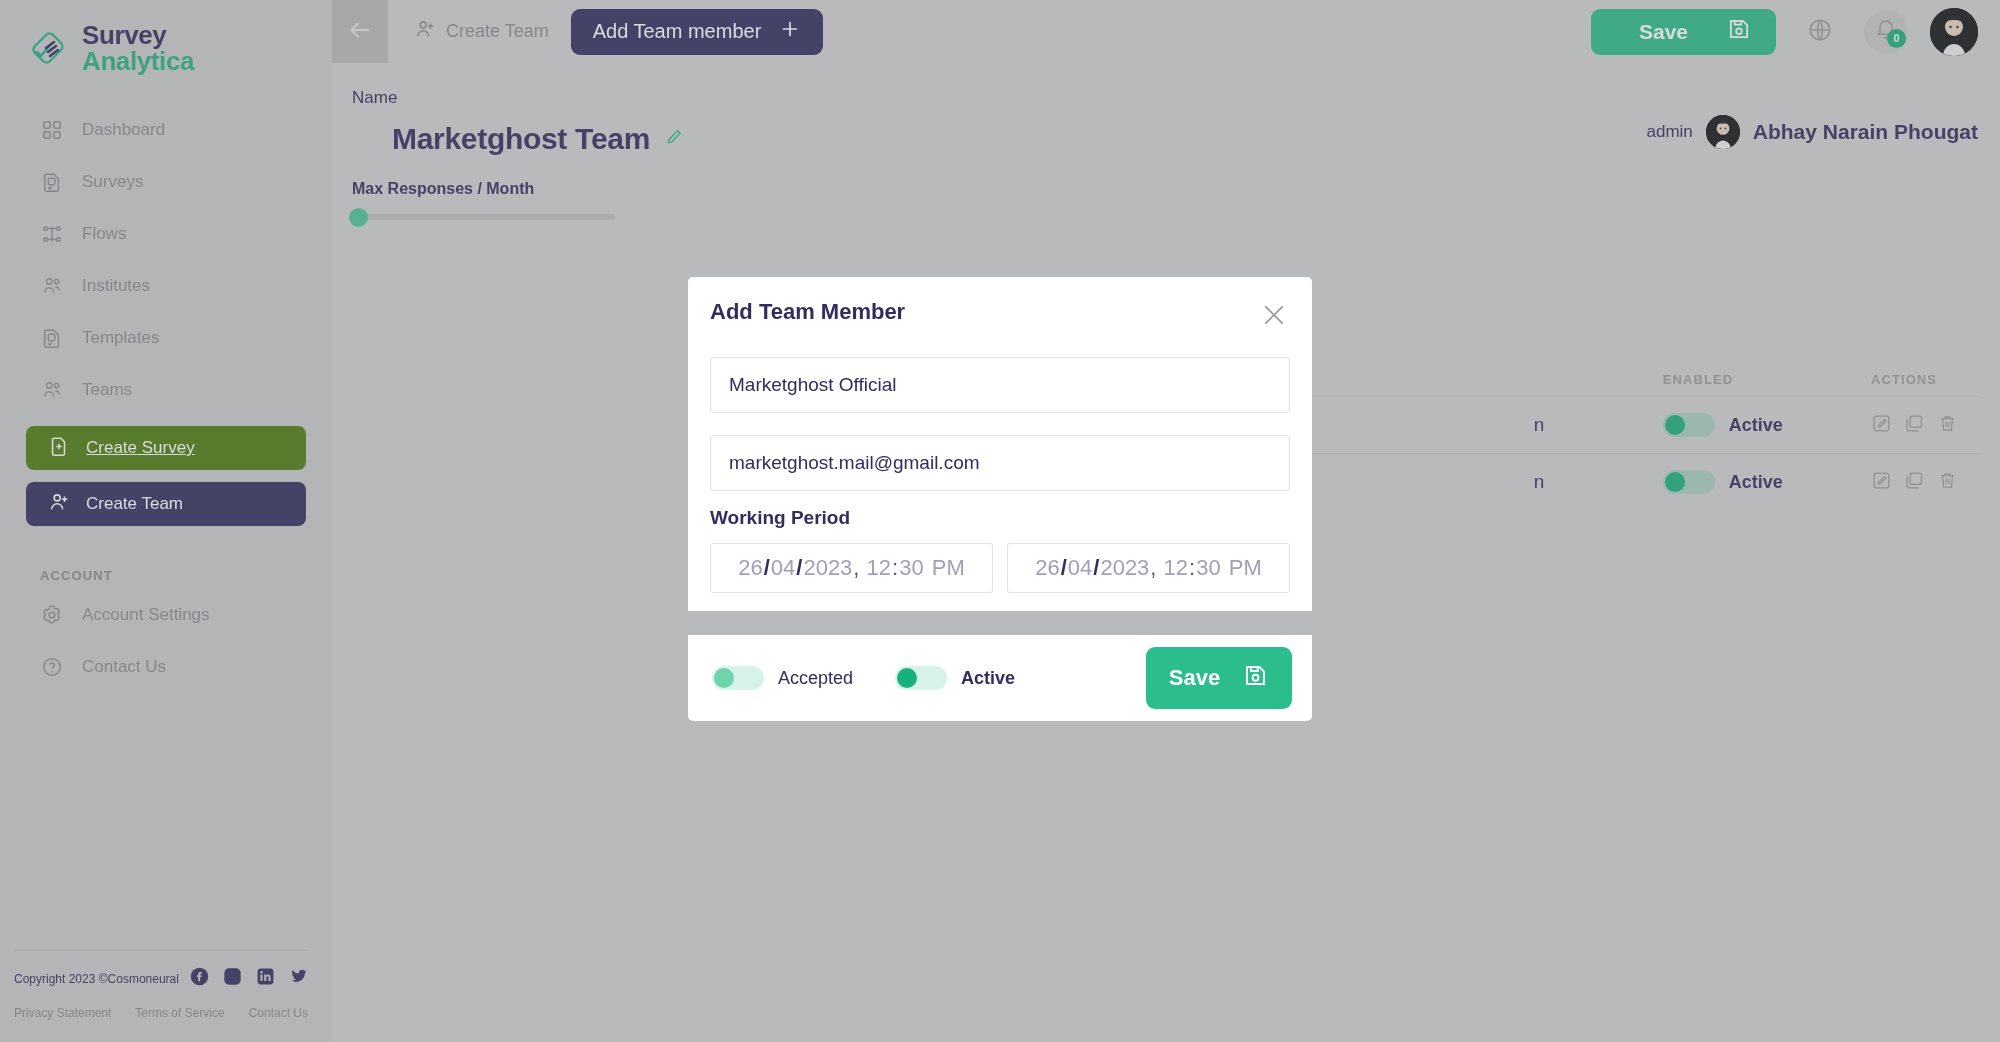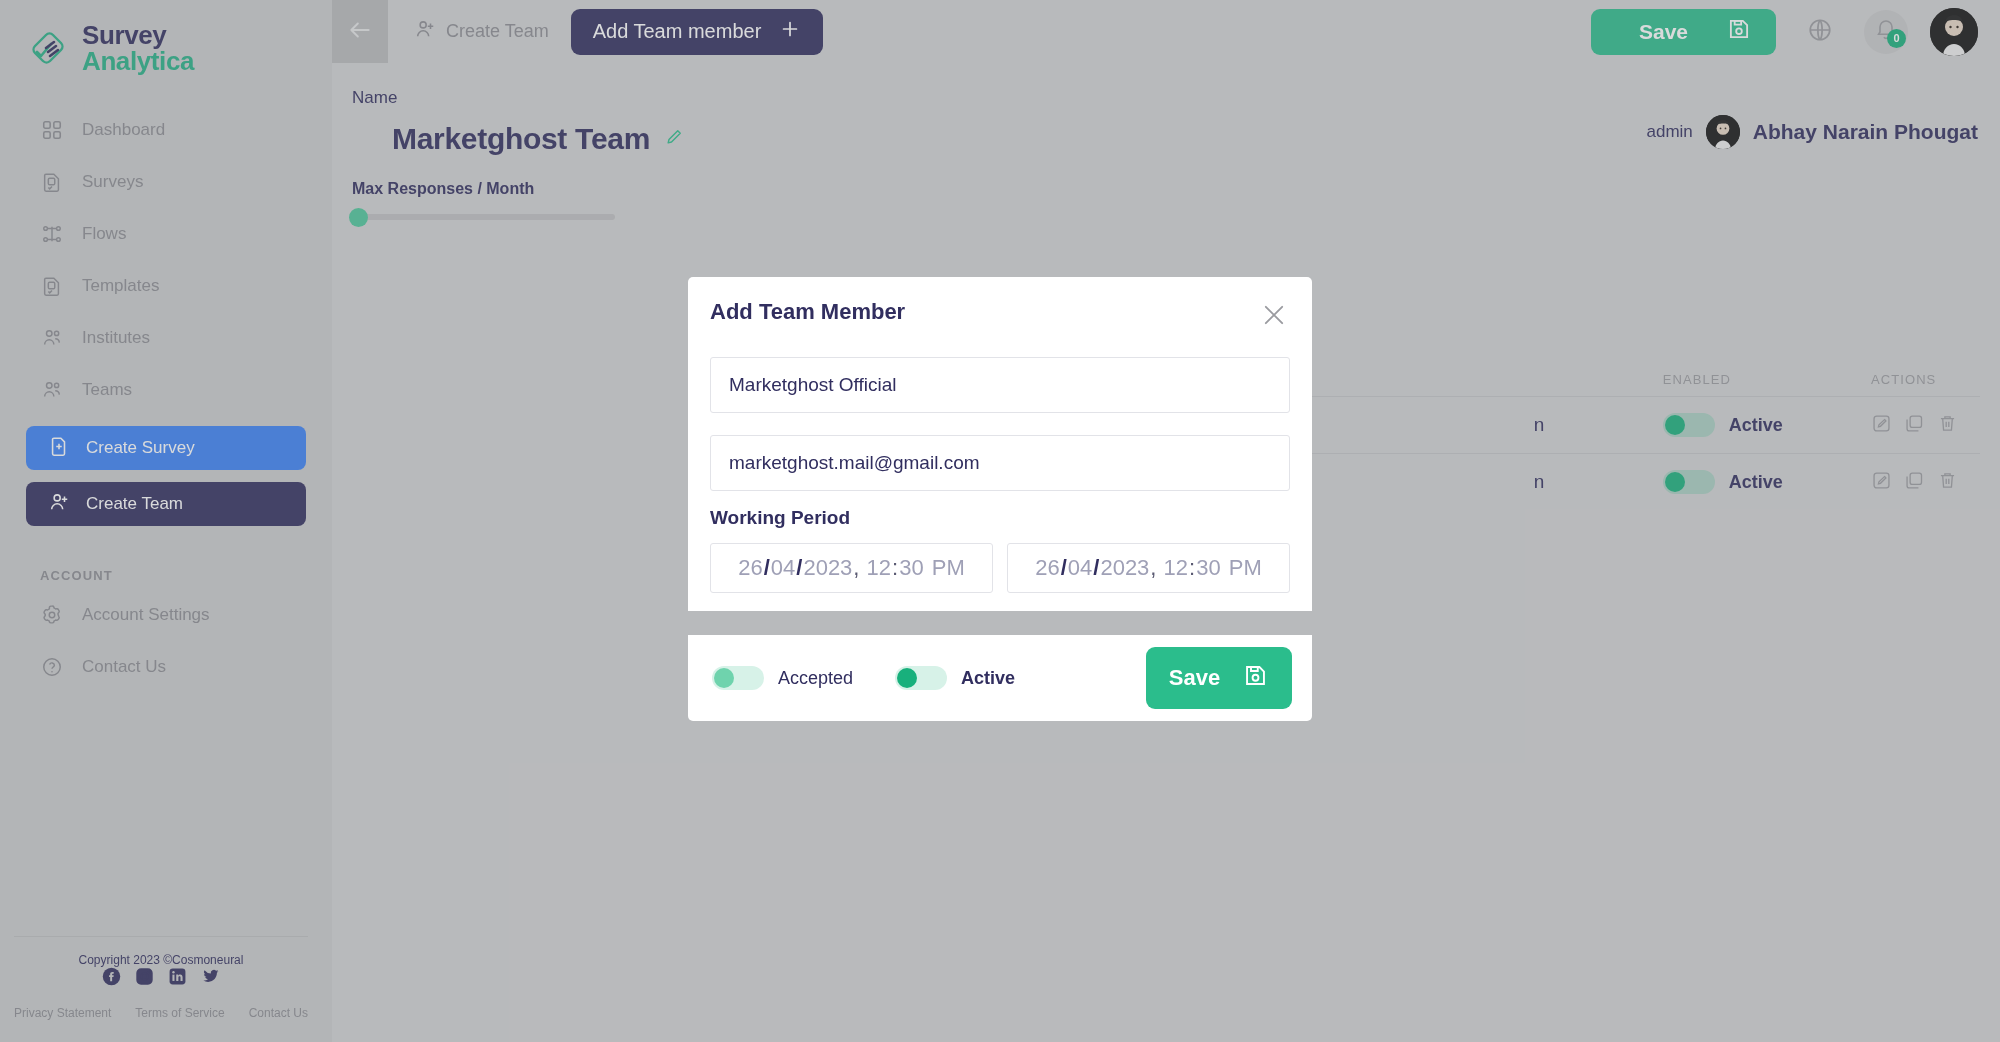--- a/index.html
+++ b/index.html
@@ -50,38 +50,38 @@
   .nav-item svg { stroke: #8c8d93; }
 
   .cta {
     margin: 10px 26px 0 26px;
     height: 44px; border-radius: 8px;
     display: flex; align-items: center; gap: 16px;
     padding-left: 22px;
     color: #ffffff; font-size: 17px; font-weight: 500;
     cursor: pointer;
   }
-  .cta.green { background: #3b82f6; }
+  .cta.green { background: #4d7c0f; text-decoration: underline; }
   .cta.navy  { background: #312e5f; margin-top: 12px; }
   .cta svg { stroke: #ffffff; }
 
   .acct-label {
     margin: 42px 0 6px 40px;
     font-size: 13px; font-weight: 700; letter-spacing: 1.1px;
     color: #8c8d93;
   }
 
   .sidebar-spacer { flex: 1 1 auto; }
 
   .footer {
     border-top: 1px solid #bdbebf;
     margin: 0 24px 0 14px;
     padding: 16px 0 22px 0;
   }
-  .footer-row1 { display: flex; align-items: center; justify-content: space-between; flex-direction: column; }
+  .footer-row1 { display: flex; align-items: center; justify-content: space-between; }
   .copyright { font-size: 12px; color: #312e5f; font-weight: 500; }
   .socials { display: flex; gap: 14px; align-items: center; }
   .socials svg { fill: #312e5f; }
   .footer-row2 {
     display: flex; justify-content: space-between;
     margin-top: 16px; font-size: 12px; color: #8c8d93;
   }
   .footer-row2 span { cursor: pointer; }
 
   
@@ -169,21 +169,21 @@
     display: flex; align-items: center;
     font-size: 19px; font-weight: 700; color: #312e5f;
     cursor: pointer;
   }
   .tab-pill.muted { border-color: #bcbdc0; color: #9a9ba0; font-weight: 400; }
 
   
   .table { margin: 28px 0 0 448px; width: 1200px; }
   .th-row {
     display: flex; align-items: center; height: 34px;
-    font-size: 13px; letter-spacing: 1.1px; color: #9a9ba0; font-weight: 400;
+    font-size: 13px; letter-spacing: 1.1px; color: #9a9ba0; font-weight: 700;
   }
   .tr {
     display: flex; align-items: center; height: 57px;
     border-top: 1px solid #c3c4c6;
   }
   .c-name   { width: 430px; display: flex; align-items: center; gap: 14px; }
   .c-email  { width: 330px; }
   .c-role   { width: 130px; }
   .c-enabled{ width: 210px; display: flex; align-items: center; gap: 14px; }
   .c-actions{ width: 110px; display: flex; align-items: center; gap: 12px; }
@@ -313,37 +313,37 @@
             <circle cx="19" cy="6" r="2"></circle>
               <circle cx="19" cy="18" r="2"></circle>
             <path d="M7 6h10M7 18h10M12 4v16"></path>
           </svg>
         </span>
         <span>Flows</span>
       </div>
       <div class="nav-item">
         <span class="ico">
           <svg viewBox="0 0 24 24" width="22" height="22" fill="none" stroke-width="1.6">
-            <path d="M5 3.5h9l5 5v12a1.5 1.5 0 0 1-1.5 1.5h-12A1.5 1.5 0 0 1 4 20.5v-16A1.5 1.5 0 0 1 5.5 3.5Z"></path>
-            <rect x="8" y="8" width="7" height="7" rx="1.4"></rect>
-            <path d="M8 18l1.5 1.5L12 17"></path>
-          </svg>
-        </span>
-        <span>Templates</span>
-      </div>
-      <div class="nav-item">
-        <span class="ico">
-          <svg viewBox="0 0 24 24" width="22" height="22" fill="none" stroke-width="1.6">
             <circle cx="9" cy="7" r="3"></circle>
               <circle cx="17" cy="7" r="2.3"></circle>
             <path d="M4 19a5 5 0 0 1 10 0"></path>
               <path d="M15.5 12.8A4.6 4.6 0 0 1 20 17"></path>
           </svg>
         </span>
         <span>Institutes</span>
+      </div>
+      <div class="nav-item">
+        <span class="ico">
+          <svg viewBox="0 0 24 24" width="22" height="22" fill="none" stroke-width="1.6">
+            <path d="M5 3.5h9l5 5v12a1.5 1.5 0 0 1-1.5 1.5h-12A1.5 1.5 0 0 1 4 20.5v-16A1.5 1.5 0 0 1 5.5 3.5Z"></path>
+            <rect x="8" y="8" width="7" height="7" rx="1.4"></rect>
+            <path d="M8 18l1.5 1.5L12 17"></path>
+          </svg>
+        </span>
+        <span>Templates</span>
       </div>
       <div class="nav-item">
         <span class="ico">
           <svg viewBox="0 0 24 24" width="22" height="22" fill="none" stroke-width="1.6">
             <circle cx="9" cy="7" r="3"></circle>
               <circle cx="17" cy="7" r="2.3"></circle>
             <path d="M4 19a5 5 0 0 1 10 0"></path>
               <path d="M15.5 12.8A4.6 4.6 0 0 1 20 17"></path>
           </svg>
         </span>

